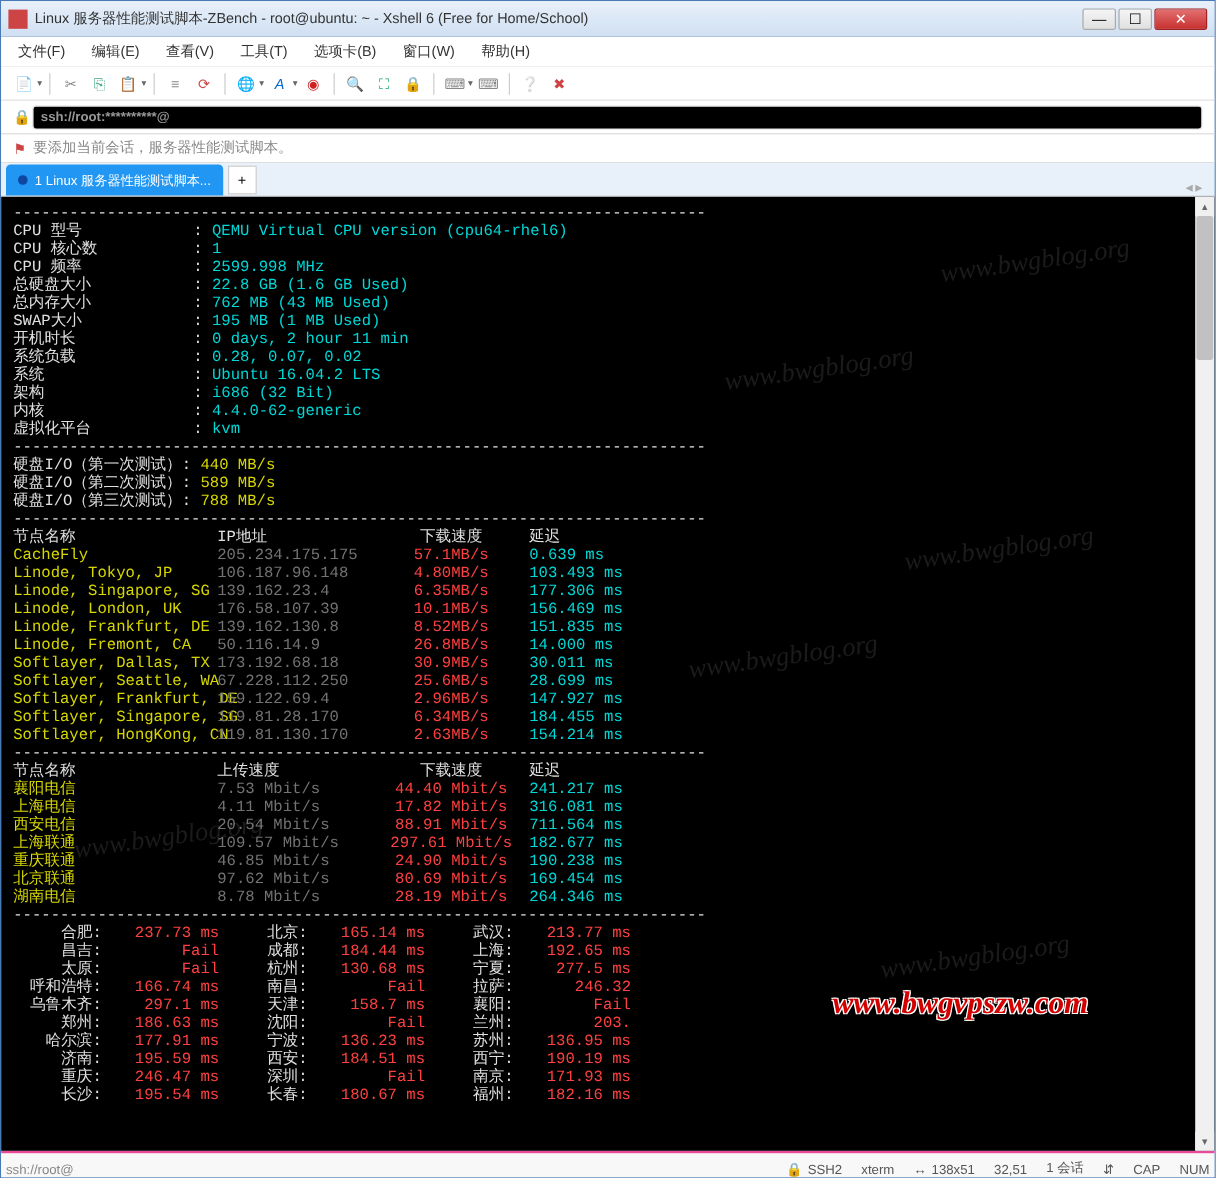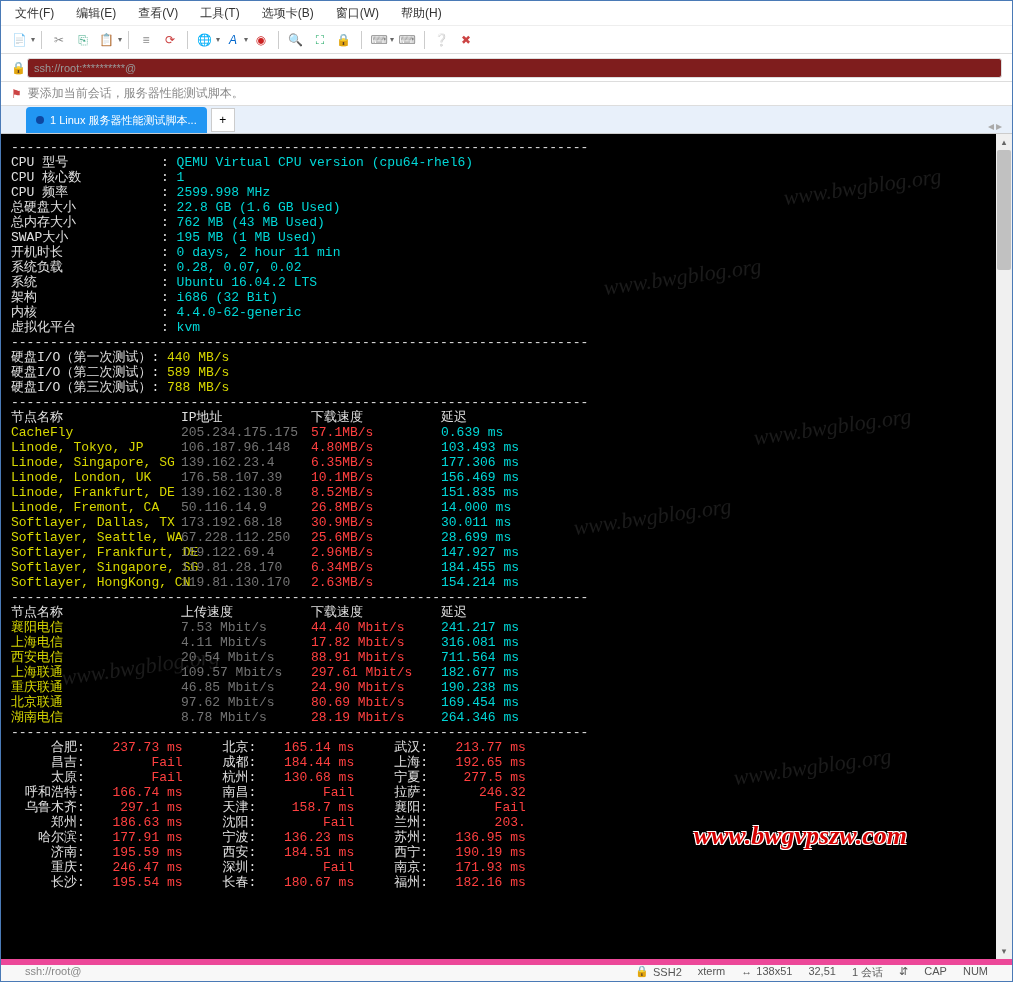--- a/index.html
+++ b/index.html
@@ -14,58 +14,67 @@
 .win-max { background: linear-gradient(#f5f5f5,#e0e0e0); border: 1px solid #aaa; }
 .win-close { background: linear-gradient(#e27070,#c83030); border: 1px solid #a02020; color: #fff; width: 44px; }
 .menubar { height: 24px; background: #fff; display: flex; align-items: center; padding: 12px 10px; gap: 14px; border-bottom: 1px solid #eee; }
 .menu-item { cursor: pointer; padding: 2px 4px; color: #333; }
 .toolbar { height: 28px; background: #fff; display: flex; align-items: center; padding: 0 8px; gap: 2px; border-bottom: 1px solid #ddd; }
 .tb-btn { width: 22px; height: 22px; display: flex; align-items: center; justify-content: center; cursor: pointer; border-radius: 2px; }
 .tb-sep { width: 1px; height: 18px; background: #ccc; margin: 0 4px; }
 .dd { font-size: 8px; color: #666; margin-left: -2px; }
 .addressbar { height: 28px; background: #fff; display: flex; align-items: center; padding: 0 10px 0 26px; border-bottom: 1px solid #ddd; position: relative; }
 .lock-icon { position: absolute; left: 10px; color: #c9a227; }
-.addr-input { flex: 1; border: 1px solid #ddd; border-radius: 3px; padding: 3px 6px; font-size: 11px; color: #999; background: #7f1d1d; }
+.addr-input { flex: 1; border: 1px solid #ddd; border-radius: 3px; padding: 3px 6px; font-size: 11px; color: #999; background: #000000; font-weight: bold; }
 .hint-bar { height: 24px; background: #fff; display: flex; align-items: center; padding: 0 10px; border-bottom: 1px solid #ddd; gap: 6px; }
 .flag-icon { color: #c44; }
 .hint-text { color: #888; }
-.tabbar { height: 28px; background: #e8f0fa; display: flex; align-items: flex-end; border-bottom: 1px solid #ccc; position: relative; padding-left: 21px; }
+.tabbar { height: 28px; background: #e8f0fa; display: flex; align-items: flex-end; border-bottom: 1px solid #ccc; position: relative; }
 .tab { height: 26px; background: #2196f3; color: #fff; display: flex; align-items: center; padding: 0 10px; gap: 6px; border-radius: 4px 4px 0 0; margin-left: 4px; font-size: 11px; }
 .tab-dot { width: 8px; height: 8px; background: #0d47a1; border-radius: 50%; }
 .tab-add { width: 24px; height: 24px; display: flex; align-items: center; justify-content: center; background: #fff; border: 1px solid #ccc; margin-left: 4px; margin-bottom: 1px; cursor: pointer; }
 .tab-nav { position: absolute; right: 10px; display: flex; gap: 2px; color: #aaa; }
 .terminal-wrap { flex: 1; background: #000; position: relative; overflow: hidden; }
 .terminal { font-family: "Consolas", "Courier New", monospace; font-size: 13px; line-height: 15px; color: #ccc; padding: 6px 10px; white-space: pre; position: absolute; inset: 0; overflow-y: auto; }
 .term-scrollbar { position: absolute; right: 0; top: 0; bottom: 0; width: 16px; background: #f0f0f0; }
 .term-scroll-thumb { position: absolute; top: 16px; width: 14px; left: 1px; height: 120px; background: #c1c1c1; border-radius: 2px; }
 .term-scroll-arr { position: absolute; width: 16px; height: 16px; display:flex; align-items:center; justify-content:center; color:#666; font-size:9px; background:#f0f0f0;}
 .c-cyan { color: #00d7d7; }
 .c-yellow { color: #d7d700; }
 .c-green { color: #737373; }
 .c-red { color: #ff4040; }
 .c-white { color: #e0e0e0; }
-.statusbar { height: 22px; background: #f8f8f8; border-top: 6px solid #ec4899; display: flex; align-items: flex-start; padding: 0 24px; gap: 16px; font-size: 11px; color: #555; }
+.statusbar { height: 22px; background: #f8f8f8; border-top: 2px solid #ec4899; display: flex; align-items: flex-end; padding: 0 4px; gap: 16px; font-size: 11px; color: #555; }
 .status-left { flex: 1; color: #888; }
 .status-item { display:flex; align-items:center; gap:4px;}
 .watermark { position: absolute; color: rgba(150,150,150,0.18); font-size: 22px; font-style: italic; transform: rotate(-8deg); pointer-events:none; font-family: Georgia, serif;}
 .overlay-cn { position: absolute; right: 90px; bottom: 160px; font-family: "SimHei","Microsoft YaHei"; font-size: 30px; color: #ff7a00; font-weight: bold; text-shadow: 1px 1px 0 #fff, -1px -1px 0 #fff, 1px -1px 0 #fff, -1px 1px 0 #fff; }
 .overlay-url { position: absolute; right: 105px; bottom: 108px; font-family: Georgia, serif; font-size: 26px; color: #d40000; font-style: italic; font-weight: bold; text-shadow: 1px 1px 0 #fff, -1px -1px 0 #fff, 1px -1px 0 #fff, -1px 1px 0 #fff; }
 .col-l { display: inline-block; width: 170px; }
 .col-i { display: inline-block; width: 130px; }
-.col-d { display: inline-block; width: 130px; }
+.col-d { display: inline-block; width: 130px; text-align: center; }
 .col-p { display: inline-block; }
 .sysrow .k { display: inline-block; width: 150px; }
 .pingcol { display: inline-block; width: 66px; text-align: right; }
 .pingval { display: inline-block; width: 90px; text-align: right; }
 </style>
 </head>
 <body>
 
 <div class="window">
 
+  <div class="titlebar">
+    <div class="app-icon"></div>
+    <div class="title-text">Linux 服务器性能测试脚本-ZBench - root@ubuntu: ~ - Xshell 6 (Free for Home/School)</div>
+    <div class="win-controls">
+      <div class="win-btn win-min">—</div>
+      <div class="win-btn win-max">☐</div>
+      <div class="win-btn win-close">✕</div>
+    </div>
+  </div>
 
   <div class="menubar">
     <span class="menu-item">文件(F)</span>
     <span class="menu-item">编辑(E)</span>
     <span class="menu-item">查看(V)</span>
     <span class="menu-item">工具(T)</span>
     <span class="menu-item">选项卡(B)</span>
     <span class="menu-item">窗口(W)</span>
     <span class="menu-item">帮助(H)</span>
   </div>

